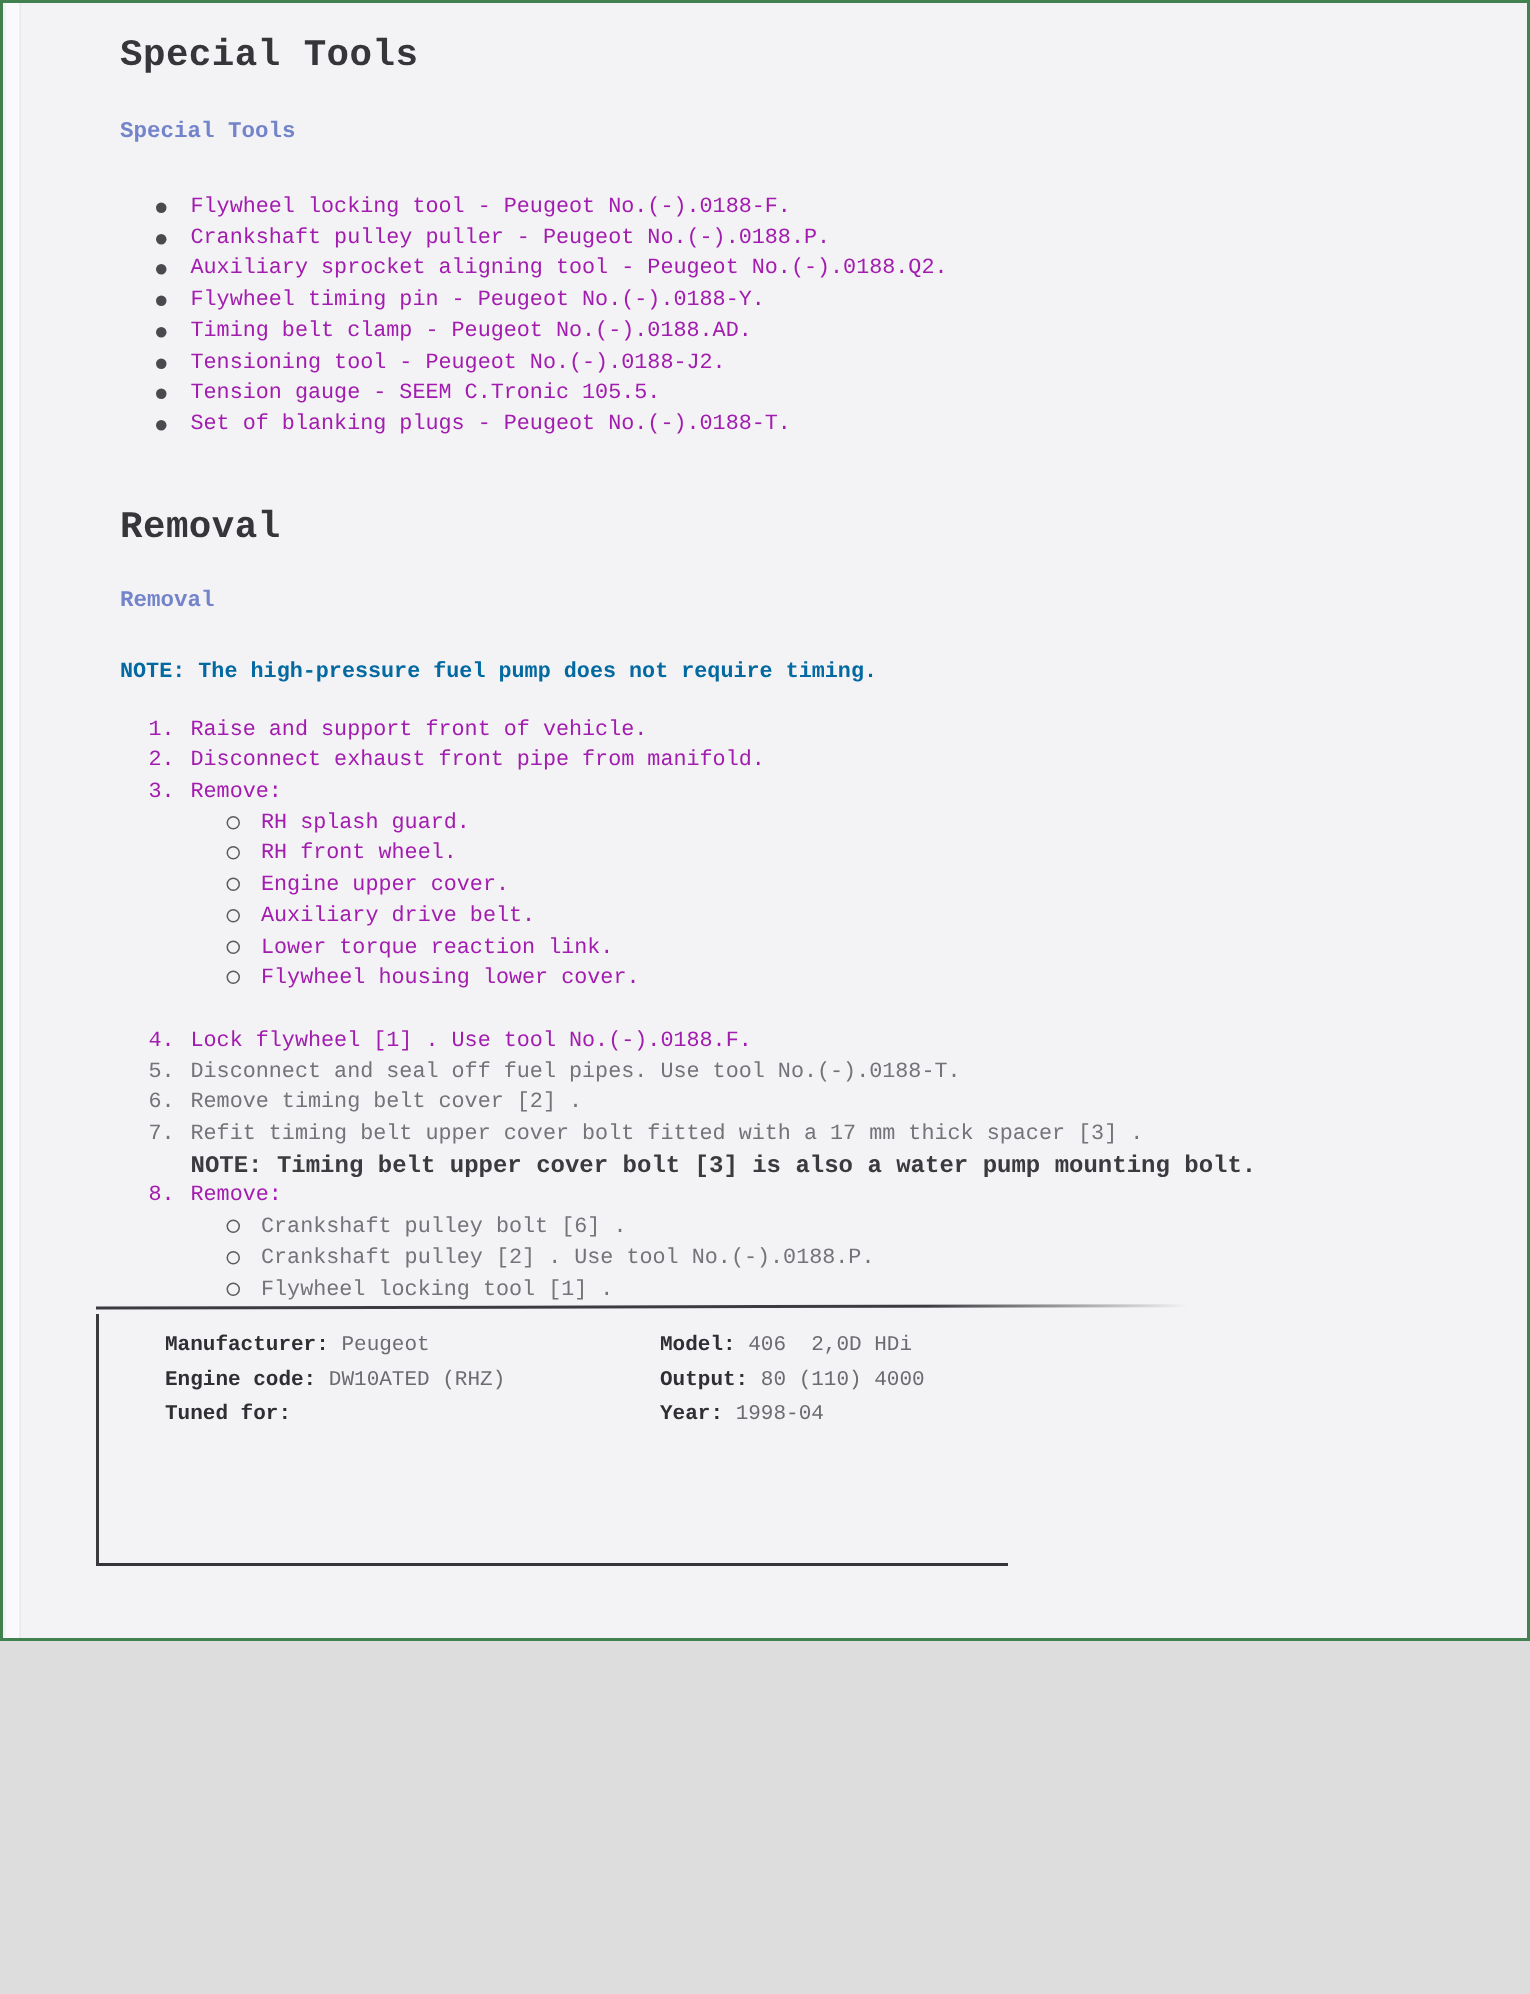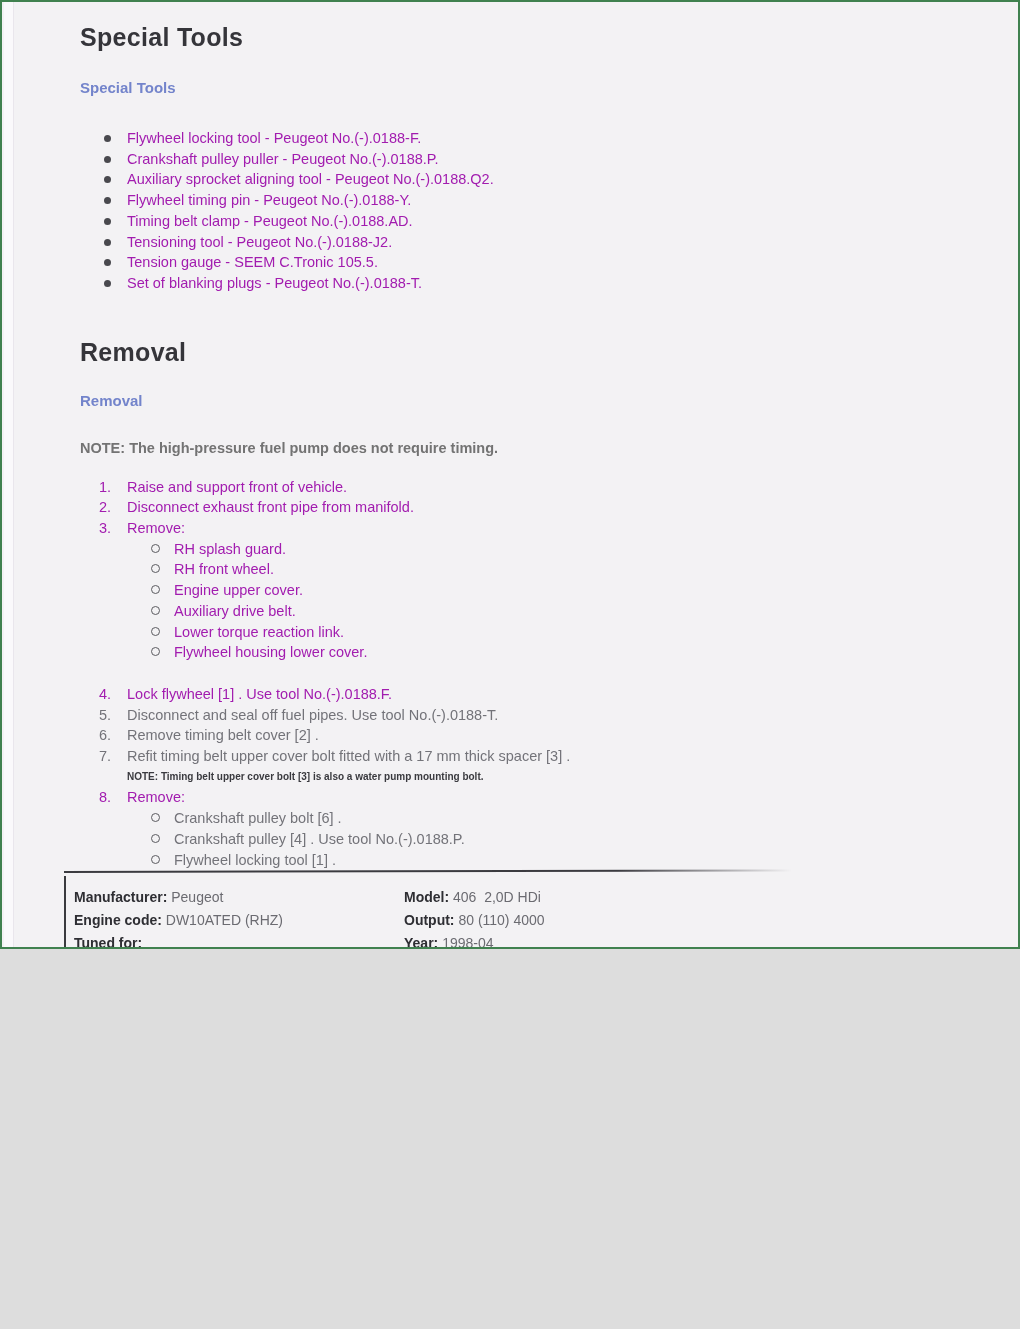--- a/index.html
+++ b/index.html
@@ -1,55 +1,55 @@
 <!DOCTYPE html>
 <html><head>
 <meta charset="utf-8">
 <style>
   html,body{margin:0;padding:0;background:#ddd;}
   body{width:1020px;height:1329px;font-family:"Liberation Sans","DejaVu Sans",sans-serif;}
   .page{
-    position:relative;width:1020px;height:949px;box-sizing:border-box;
-    border:2px solid #40814f;background:#f3f2f4;overflow:hidden;
+    position:relative;width:1020px;height:1094px;box-sizing:border-box;
+    border:2px solid #40814f;background:#f3f2f4;overflow:hidden;font-family:Liberation Mono, monospace;
   }
   .scan-strip{position:absolute;left:2px;top:0;bottom:0;width:9px;background:#faf9fb;border-right:1px solid #e9e6ec;}
   .content{position:relative;}
 
   h1{font-size:25px;font-weight:bold;color:#35353a;margin:0 0 0 78px;line-height:30px;letter-spacing:.3px;}
   .h1-a{padding-top:20px;}
   .h1-b{margin-top:43px;}
   .sub{font-size:15px;font-weight:bold;color:#7384cb;margin:0 0 0 78px;line-height:18px;}
   .sub-a{margin-top:27px;}
   .sub-b{margin-top:25px;}
-  .note-main{font-size:14.5px;font-weight:bold;color:#737373;margin:28px 0 0 78px;line-height:20px;}
+  .note-main{font-size:14.5px;font-weight:bold;color:#0369a1;margin:28px 0 0 78px;line-height:20px;}
 
   ul,ol{list-style:none;margin:0;padding:0;}
   li{display:flex;line-height:20.7px;font-size:14.5px;color:#a21caf;}
   .tools{margin:31px 0 0 78px;}
   .b-marker{flex:none;width:47px;box-sizing:border-box;padding-left:24px;}
   .dot{display:block;width:7px;height:7px;border-radius:50%;background:#49494e;margin-top:7px;}
   .num-list-a{margin:19px 0 0 78px;}
   .num-list-b{margin:21px 0 0 78px;}
   .num{flex:none;width:47px;box-sizing:border-box;padding-left:19px;}
   .sub-list{margin-left:78px;}
   .c-marker{flex:none;width:94px;box-sizing:border-box;padding-left:71px;}
   .ring{display:block;width:9px;height:9px;box-sizing:border-box;border:1.5px solid #5b5b60;border-radius:50%;margin-top:5px;background:transparent;}
   .faded{color:#737379;}
-  .note-inline{font-size:10px;font-weight:bold;color:#3a3a3f;margin-left:125px;line-height:20.7px;}
+  .note-inline{font-size:16px;font-weight:bold;color:#3a3a3f;margin-left:125px;line-height:20.7px;}
 
   .rule-top{margin:1px 0 0 62px;width:728px;height:2px;
     background:linear-gradient(to right,#3b3b40 0%,#3b3b40 76%,rgba(59,59,64,0) 100%);
     transform:rotate(-0.12deg);transform-origin:left center;}
   .info-box{position:relative;margin-left:62px;margin-top:3px;width:726px;height:168px;
     border-left:2px solid #3a3a3e;box-sizing:border-box;}
   .info-box .bottom-rule{position:absolute;left:0;bottom:0;width:606px;height:2px;background:#333338;}
   .col{position:absolute;top:10px;}
   .col-left{left:8px;}
   .col-right{left:338px;}
-  .info-line{line-height:23px;font-size:14px;white-space:pre-wrap;}
+  .info-line{line-height:23px;font-size:14px;white-space:pre-wrap;margin-left:36px;}
   .info-line .lbl{font-weight:bold;color:#2e2e33;}
   .info-line .val{color:#6b6b71;}
 </style>
 </head>
 <body>
 
 <div class="page">
   <div class="scan-strip"></div>
   <div class="content">
 
@@ -195,21 +195,21 @@
       <li class="faded">
           <span class="c-marker">
             <span class="ring"></span>
           </span>
           <span>Crankshaft pulley bolt [6] .</span>
         </li>
       <li class="faded">
           <span class="c-marker">
             <span class="ring"></span>
           </span>
-          <span>Crankshaft pulley [4] . Use tool No.(-).0188.P.</span>
+          <span>Crankshaft pulley [2] . Use tool No.(-).0188.P.</span>
         </li>
       <li class="faded">
           <span class="c-marker">
             <span class="ring"></span>
           </span>
           <span>Flywheel locking tool [1] .</span>
         </li>
     </ul>
 
     <div class="rule-top"></div>

